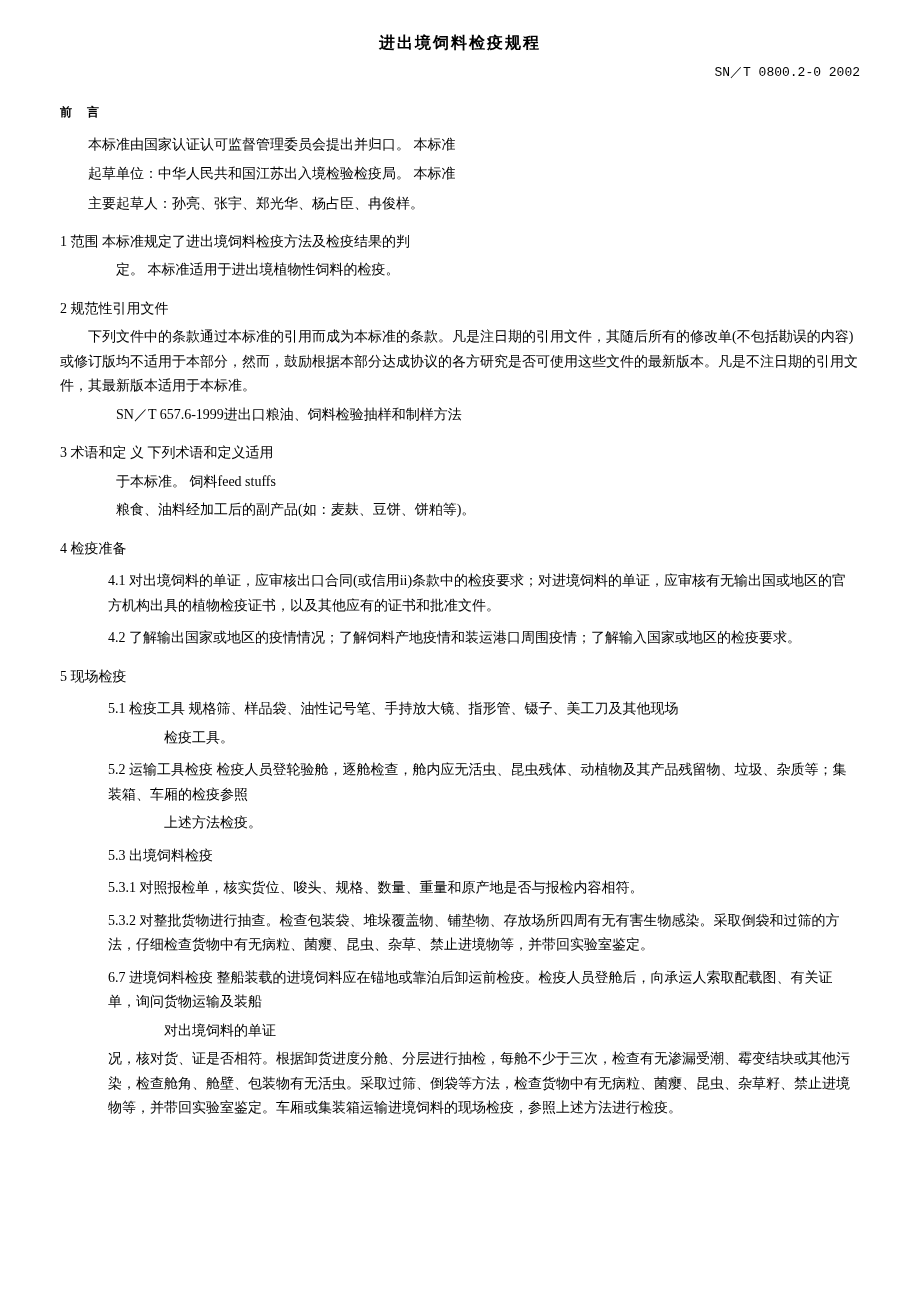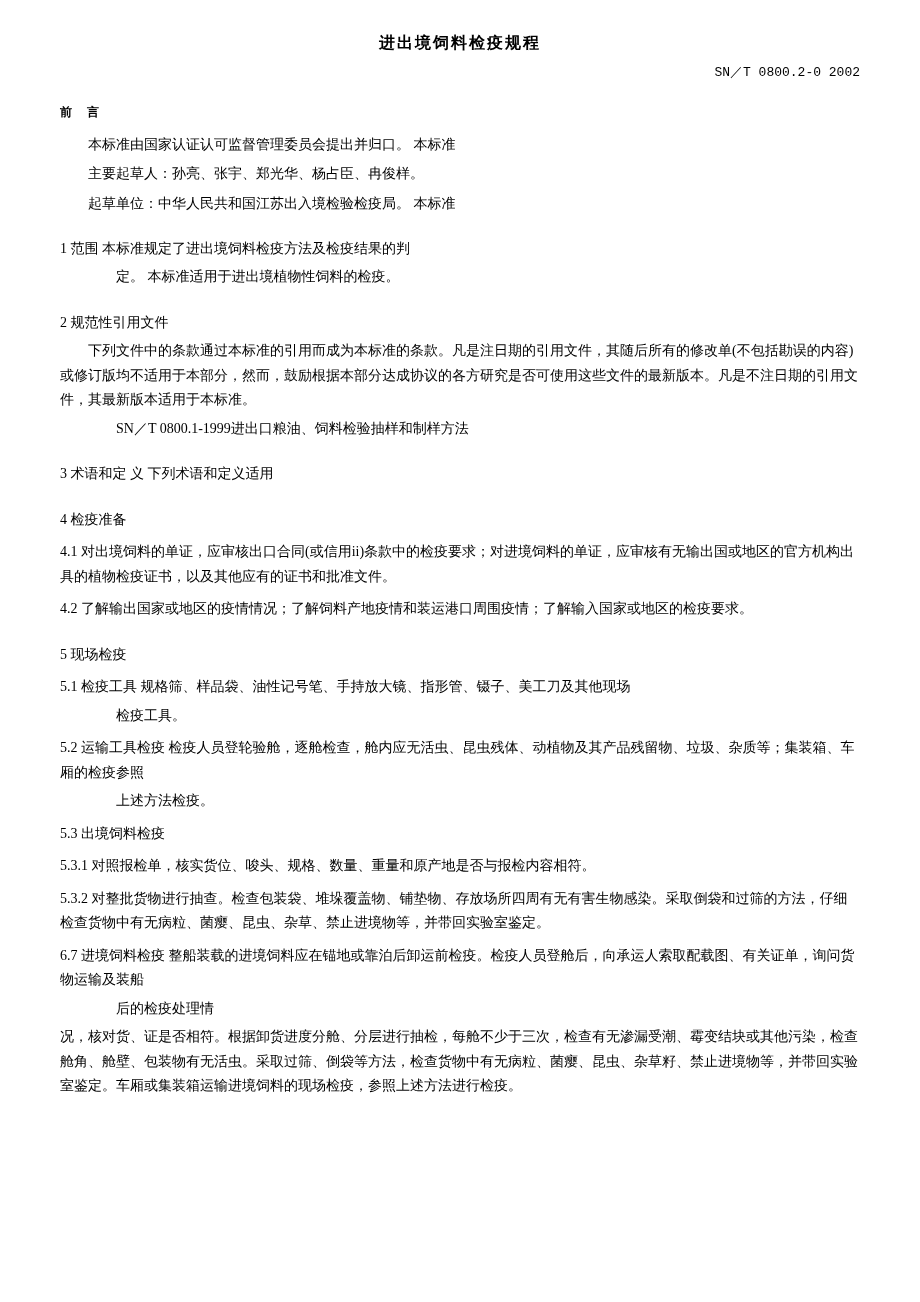--- a/index.html
+++ b/index.html
@@ -52,62 +52,65 @@
       margin-bottom: 6px;
     }
     .paragraph {
       margin-bottom: 6px;
       line-height: 1.7;
     }
     .section-block {
       margin-bottom: 10px;
     }
     .numbered-section {
-      margin-top: 21px;
+      margin-top: 14px;
       margin-bottom: 6px;
     }
     .sub-section {
       margin-top: 8px;
       margin-bottom: 4px;
+      margin-left: 48px;
     }
     .content-text {
       line-height: 1.75;
       margin-bottom: 4px;
     }
   </style>
 </head>
 <body>
 
 <div>
 
   <div class="doc-title">进出境饲料检疫规程</div>
 
 
   <div class="doc-id">SN／T   0800.2-0 2002</div>
 
   <div class="section-block">
     <div class="preface-label">前      言</div>
     <div class="indent1 paragraph">本标准由国家认证认可监督管理委员会提出并归口。 本标准</div>
+    <div class="indent1 paragraph">起草单位：中华人民共和国江苏出入境检验检疫局。 本标准</div>
     <div class="indent1 paragraph">主要起草人：孙亮、张宇、郑光华、杨占臣、冉俊样。</div>
-    <div class="indent1 paragraph">起草单位：中华人民共和国江苏出入境检验检疫局。 本标准</div>
   </div>
 
   <div class="numbered-section">
     <div class="content-text">1 范围  本标准规定了进出境饲料检疫方法及检疫结果的判</div>
     <div class="indent2 content-text">定。  本标准适用于进出境植物性饲料的检疫。</div>
   </div>
 
   <div class="numbered-section">
     <div class="content-text">2 规范性引用文件</div>
     <div class="indent1 content-text">下列文件中的条款通过本标准的引用而成为本标准的条款。凡是注日期的引用文件，其随后所有的修改单(不包括勘误的内容)或修订版均不适用于本部分，然而，鼓励根据本部分达成协议的各方研究是否可使用这些文件的最新版本。凡是不注日期的引用文件，其最新版本适用于本标准。</div>
-    <div class="indent2 content-text">SN／T   0800.1-1999进出口粮油、饲料检验抽样和制样方法</div>
+    <div class="indent2 content-text">SN／T   657.6-1999进出口粮油、饲料检验抽样和制样方法</div>
   </div>
 
   <div class="numbered-section">
     <div class="content-text">3 术语和定 义 下列术语和定义适用</div>
+    <div class="indent2 content-text">于本标准。  饲料feed   stuffs</div>
+    <div class="indent2 content-text">粮食、油料经加工后的副产品(如：麦麸、豆饼、饼粕等)。</div>
   </div>
 
   <div class="numbered-section">
     <div class="content-text">4 检疫准备</div>
   </div>
 
   <div class="sub-section">
     <div class="content-text">4.1 对出境饲料的单证，应审核出口合同(或信用ii)条款中的检疫要求；对进境饲料的单证，应审核有无输出国或地区的官方机构出具的植物检疫证书，以及其他应有的证书和批准文件。</div>
   </div>
 
@@ -137,17 +140,17 @@
   <div class="sub-section">
     <div class="content-text">5.3.1 对照报检单，核实货位、唆头、规格、数量、重量和原产地是否与报检内容相符。</div>
   </div>
 
   <div class="sub-section">
     <div class="content-text">5.3.2 对整批货物进行抽查。检查包装袋、堆垛覆盖物、铺垫物、存放场所四周有无有害生物感染。采取倒袋和过筛的方法，仔细检查货物中有无病粒、菌瘿、昆虫、杂草、禁止进境物等，并带回实验室鉴定。</div>
   </div>
 
   <div class="sub-section">
     <div class="content-text">6.7 进境饲料检疫  整船装载的进境饲料应在锚地或靠泊后卸运前检疫。检疫人员登舱后，向承运人索取配载图、有关证单，询问货物运输及装船</div>
-    <div class="indent2 content-text">后的检疫处理情</div>
+    <div class="indent2 content-text">对出境饲料的单证</div>
     <div class="content-text">况，核对货、证是否相符。根据卸货进度分舱、分层进行抽检，每舱不少于三次，检查有无渗漏受潮、霉变结块或其他污染，检查舱角、舱壁、包装物有无活虫。采取过筛、倒袋等方法，检查货物中有无病粒、菌瘿、昆虫、杂草籽、禁止进境物等，并带回实验室鉴定。车厢或集装箱运输进境饲料的现场检疫，参照上述方法进行检疫。</div>
   </div>
 
 </div>
 
 </body></html>

